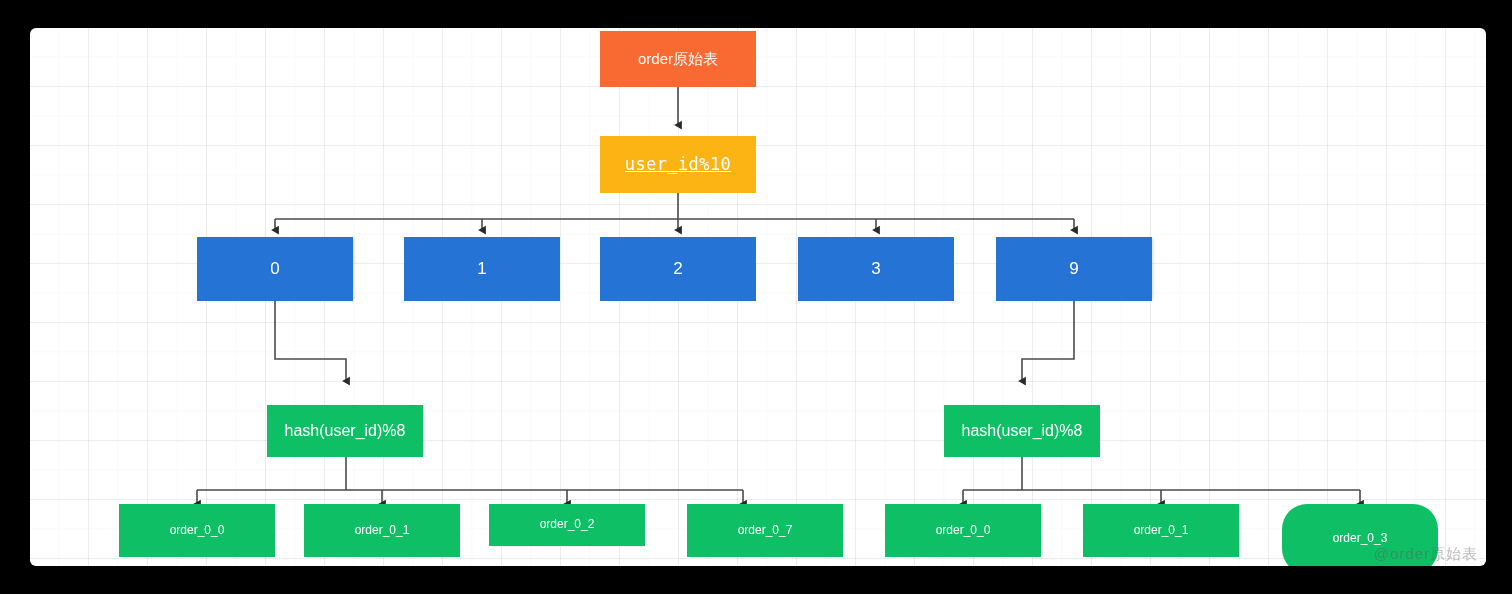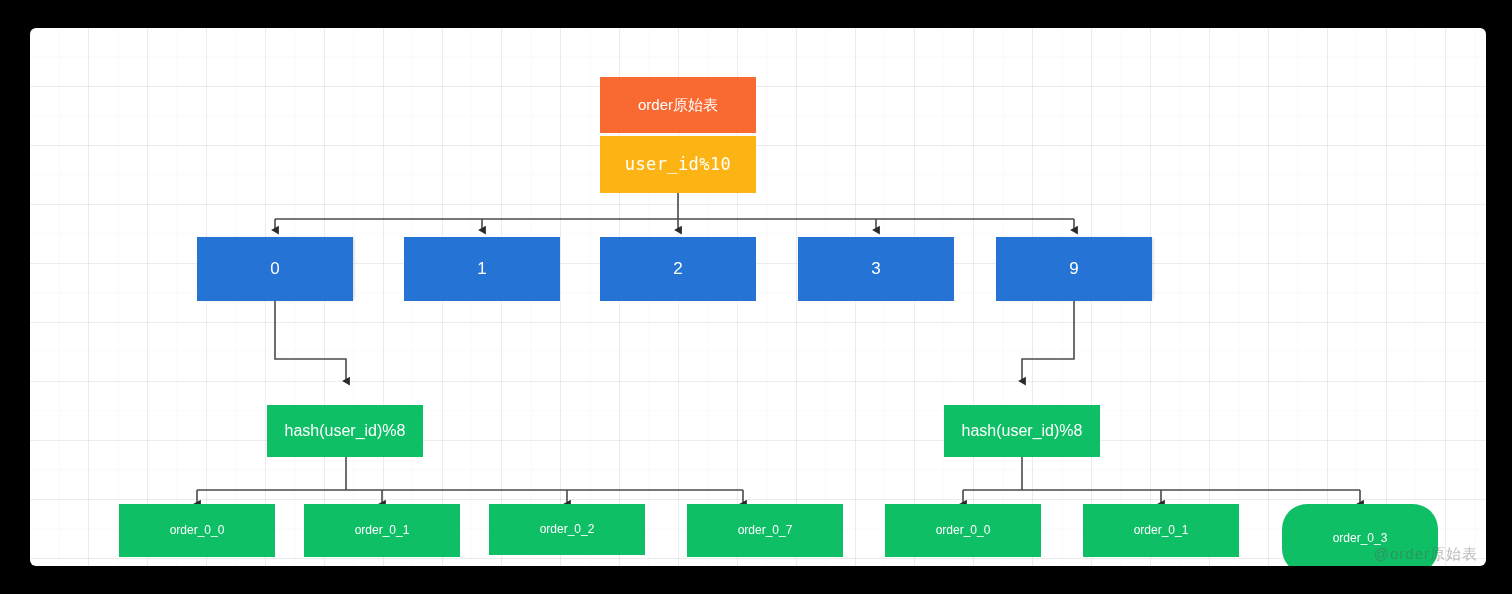--- a/index.html
+++ b/index.html
@@ -46,21 +46,21 @@
     position: absolute;
     display: flex;
     align-items: center;
     justify-content: center;
     color: #ffffff;
     text-align: center;
     line-height: 1.1;
     white-space: nowrap;
     user-select: none;
   }
-  .node-orange { background: #f96a33; font-size: 15px; margin-top: 46px; }
+  .node-orange { background: #f96a33; font-size: 15px; }
   .node-yellow {
     background: #fcb415;
     font-size: 17px;
     font-family: "DejaVu Sans Mono", "Liberation Mono", monospace;
     letter-spacing: .4px;
   }
   .node-blue  { background: #2573d4; font-size: 17px; }
   .node-green { background: #0fbf66; font-size: 16px; margin-top: 24px; }
   .node-green-leaf { background: #0fbf66; font-size: 12px; }
   .shadow-right { box-shadow: 2px 0 3px -1px rgba(0,0,0,0.16); }
@@ -118,34 +118,34 @@
         <path d="M992,405 L992,462"></path>
         <path d="M933,462 L1330,462"></path>
         <path d="M933,462 L933,476" marker-end="url(#arw)"></path>
         <path d="M1131,462 L1131,476" marker-end="url(#arw)"></path>
         <path d="M1330,462 L1330,476" marker-end="url(#arw)"></path>
       </g>
     </svg>
 
     <div class="node node-orange" style="left:570px;top:3px;width:156px;height:56px;">order原始表</div>
 
-    <div class="node node-yellow" style="left:570px;top:108px;width:156px;height:57px;">user_id%10</div>
+    <div class="node node-yellow" style="left:570px;top:108px;width:156px;height:57px;text-decoration:underline;">user_id%10</div>
 
     <div class="node node-blue shadow-right" style="left:167px;top:209px;width:156px;height:64px;">0</div>
     <div class="node node-blue" style="left:374px;top:209px;width:156px;height:64px;">1</div>
     <div class="node node-blue" style="left:570px;top:209px;width:156px;height:64px;">2</div>
     <div class="node node-blue" style="left:768px;top:209px;width:156px;height:64px;">3</div>
     <div class="node node-blue shadow-right" style="left:966px;top:209px;width:156px;height:64px;">9</div>
 
     <div class="node node-green" style="left:237px;top:353px;width:156px;height:52px;">hash(user_id)%8</div>
     <div class="node node-green" style="left:914px;top:353px;width:156px;height:52px;">hash(user_id)%8</div>
 
     <div class="node node-green-leaf" style="left:89px;top:476px;width:156px;height:53px;">order_0_0</div>
     <div class="node node-green-leaf" style="left:274px;top:476px;width:156px;height:53px;">order_0_1</div>
-    <div class="node node-green-leaf" style="left:459px;top:476px;width:156px;height:51px;">order_0_2</div>
+    <div class="node node-green-leaf" style="left:459px;top:476px;width:156px;height:42px;">order_0_2</div>
     <div class="node node-green-leaf" style="left:657px;top:476px;width:156px;height:53px;">order_0_7</div>
 
     <div class="node node-green-leaf" style="left:855px;top:476px;width:156px;height:53px;">order_0_0</div>
     <div class="node node-green-leaf" style="left:1053px;top:476px;width:156px;height:53px;">order_0_1</div>
     <div class="node node-green-leaf" style="left:1252px;top:476px;width:156px;height:70px;border-radius:25px;">order_0_3</div>
 
     <div id="watermark">@order原始表</div>
   </div>
 </div>
 

